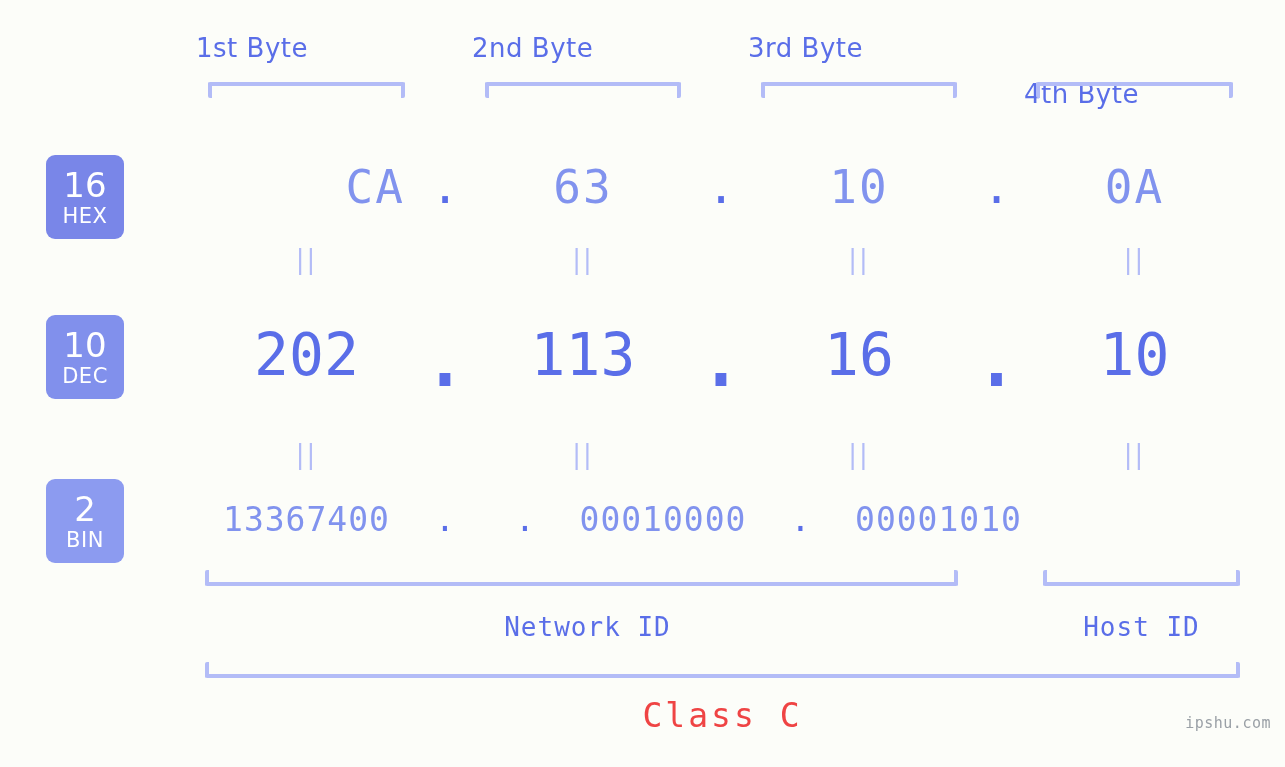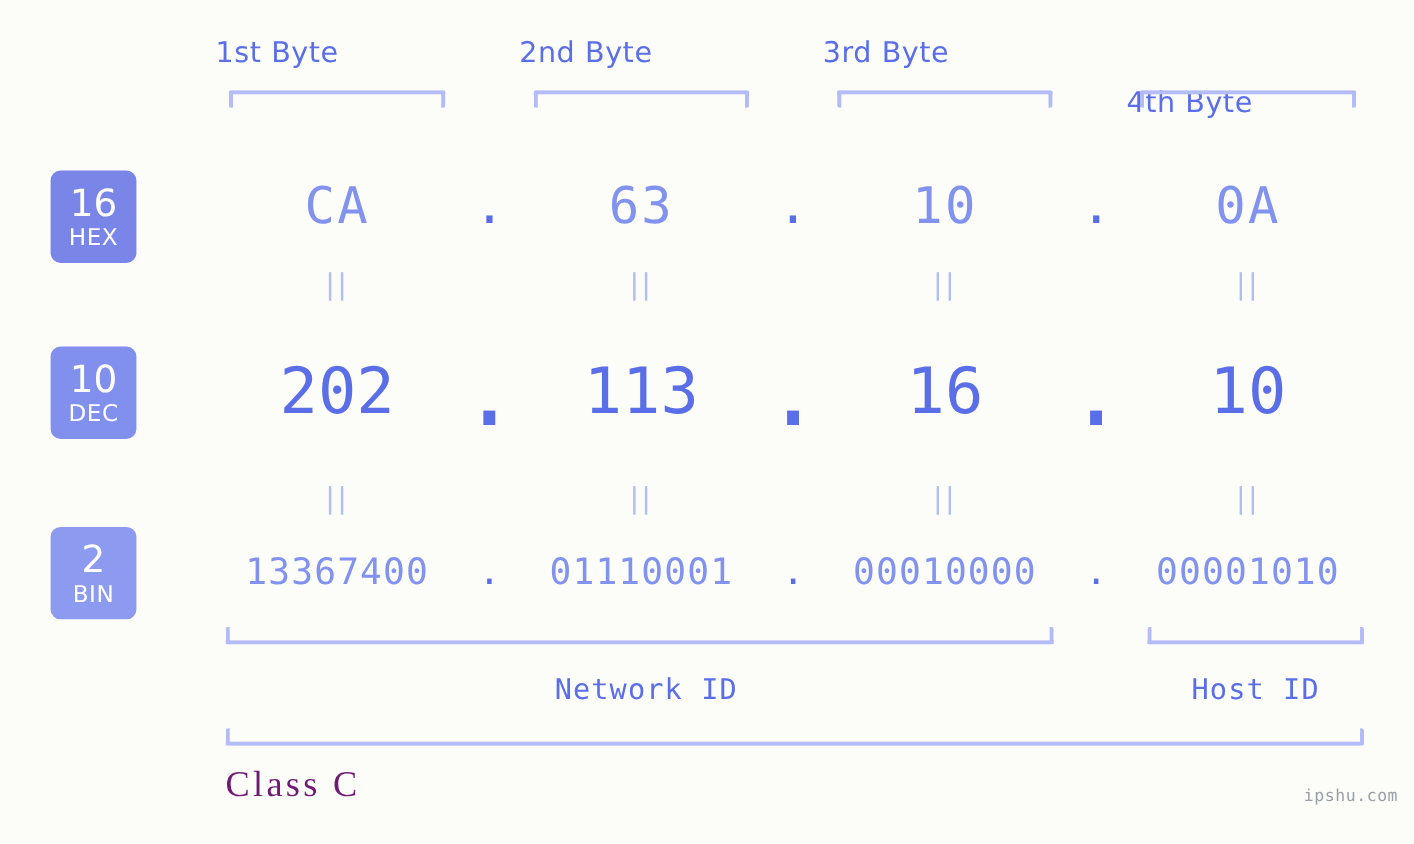--- a/index.html
+++ b/index.html
@@ -147,25 +147,25 @@
   .section-label {
     position: absolute;
     text-align: center;
     font-size: 26px;
     color: #5a6ee8;
     letter-spacing: 1px;
     white-space: nowrap;
   }
   .class-label {
     position: absolute;
+    text-align: center;
     font-size: 33px;
-    color: #701a75;
+    color: #ef4444;
     letter-spacing: 3px;
     white-space: nowrap;
-    font-family: Liberation Serif, serif;
   }
 
   
   .watermark {
     position: absolute;
     right: 14px;
     top: 714px;
     font-size: 15px;
     color: #9aa0a6;
     letter-spacing: 0.5px;
@@ -193,21 +193,21 @@
   <div class="badge" style="top:315px; background:#8190ec;">
     <span class="num">10</span>
     <span class="abbr">DEC</span>
   </div>
   <div class="badge" style="top:479px; background:#8c9bf0;">
     <span class="num">2</span>
     <span class="abbr">BIN</span>
   </div>
 
   <div class="row row-hex">
-    <div class="cell" style="width:197px; margin-left:48px;">CA</div>
+    <div class="cell" style="width:197px; margin-left:48px;text-align:right;">CA</div>
     <div class="sep" style="width:80px;">.</div>
     <div class="cell" style="width:196px;">63</div>
     <div class="sep" style="width:80px;">.</div>
     <div class="cell" style="width:196px;">10</div>
     <div class="sep" style="width:79px;">.</div>
     <div class="cell" style="width:197px;">0A</div>
   </div>
 
   <div class="eq-row" style="top:246px;">
     <div class="eq" style="width:197px; margin-left:48px;">||</div>
@@ -235,21 +235,20 @@
     <div class="eq" style="width:196px;">||</div>
     <div class="eq" style="width:80px;"></div>
     <div class="eq" style="width:196px;">||</div>
     <div class="eq" style="width:79px;"></div>
     <div class="eq" style="width:197px;">||</div>
   </div>
 
   <div class="row row-bin">
     <div class="cell" style="width:197px; margin-left:48px;">13367400</div>
     <div class="sep" style="width:80px;">.</div>
-    <div class="cell" style="width:196px;">01110001</div>
     <div class="sep" style="width:80px;">.</div>
     <div class="cell" style="width:196px;">00010000</div>
     <div class="sep" style="width:79px;">.</div>
     <div class="cell" style="width:197px;">00001010</div>
   </div>
 
   <div class="bracket-up" style="left:205px; top:570px; width:753px;"></div>
   <div class="bracket-up" style="left:1043px; top:570px; width:197px;"></div>
 
   <div class="section-label" style="left:455px; top:612px; width:265px;">Network ID</div>

